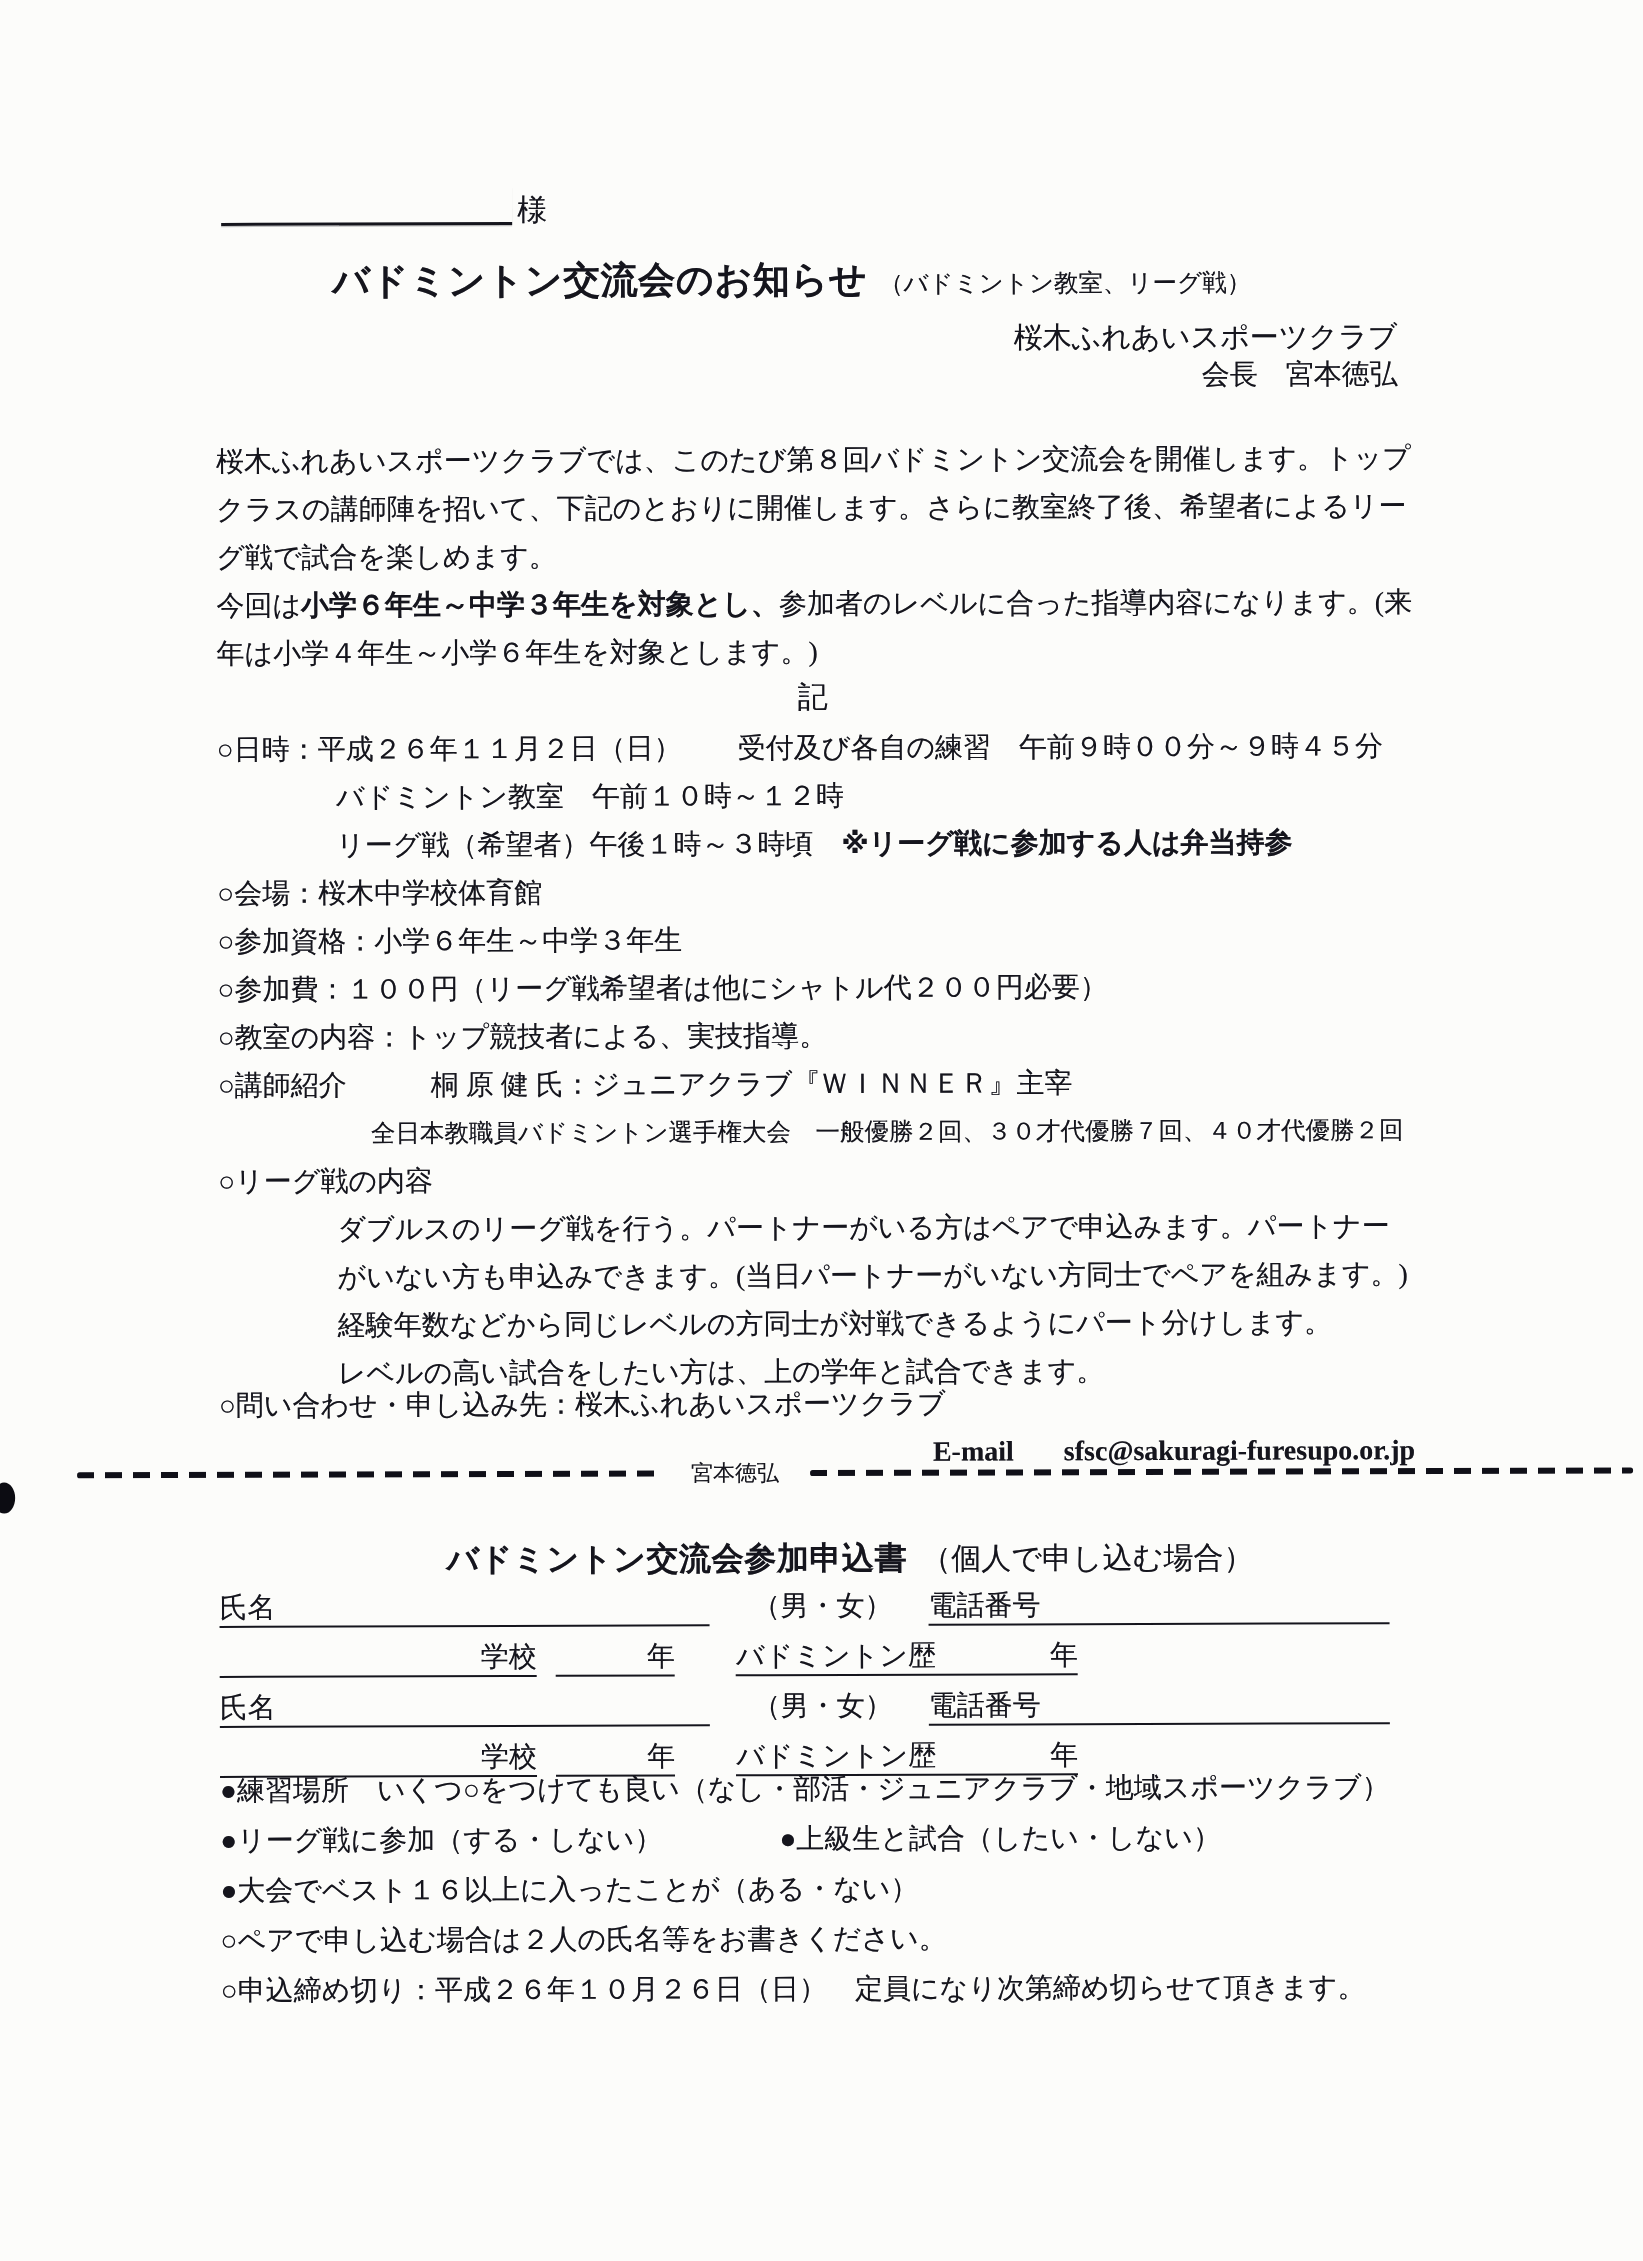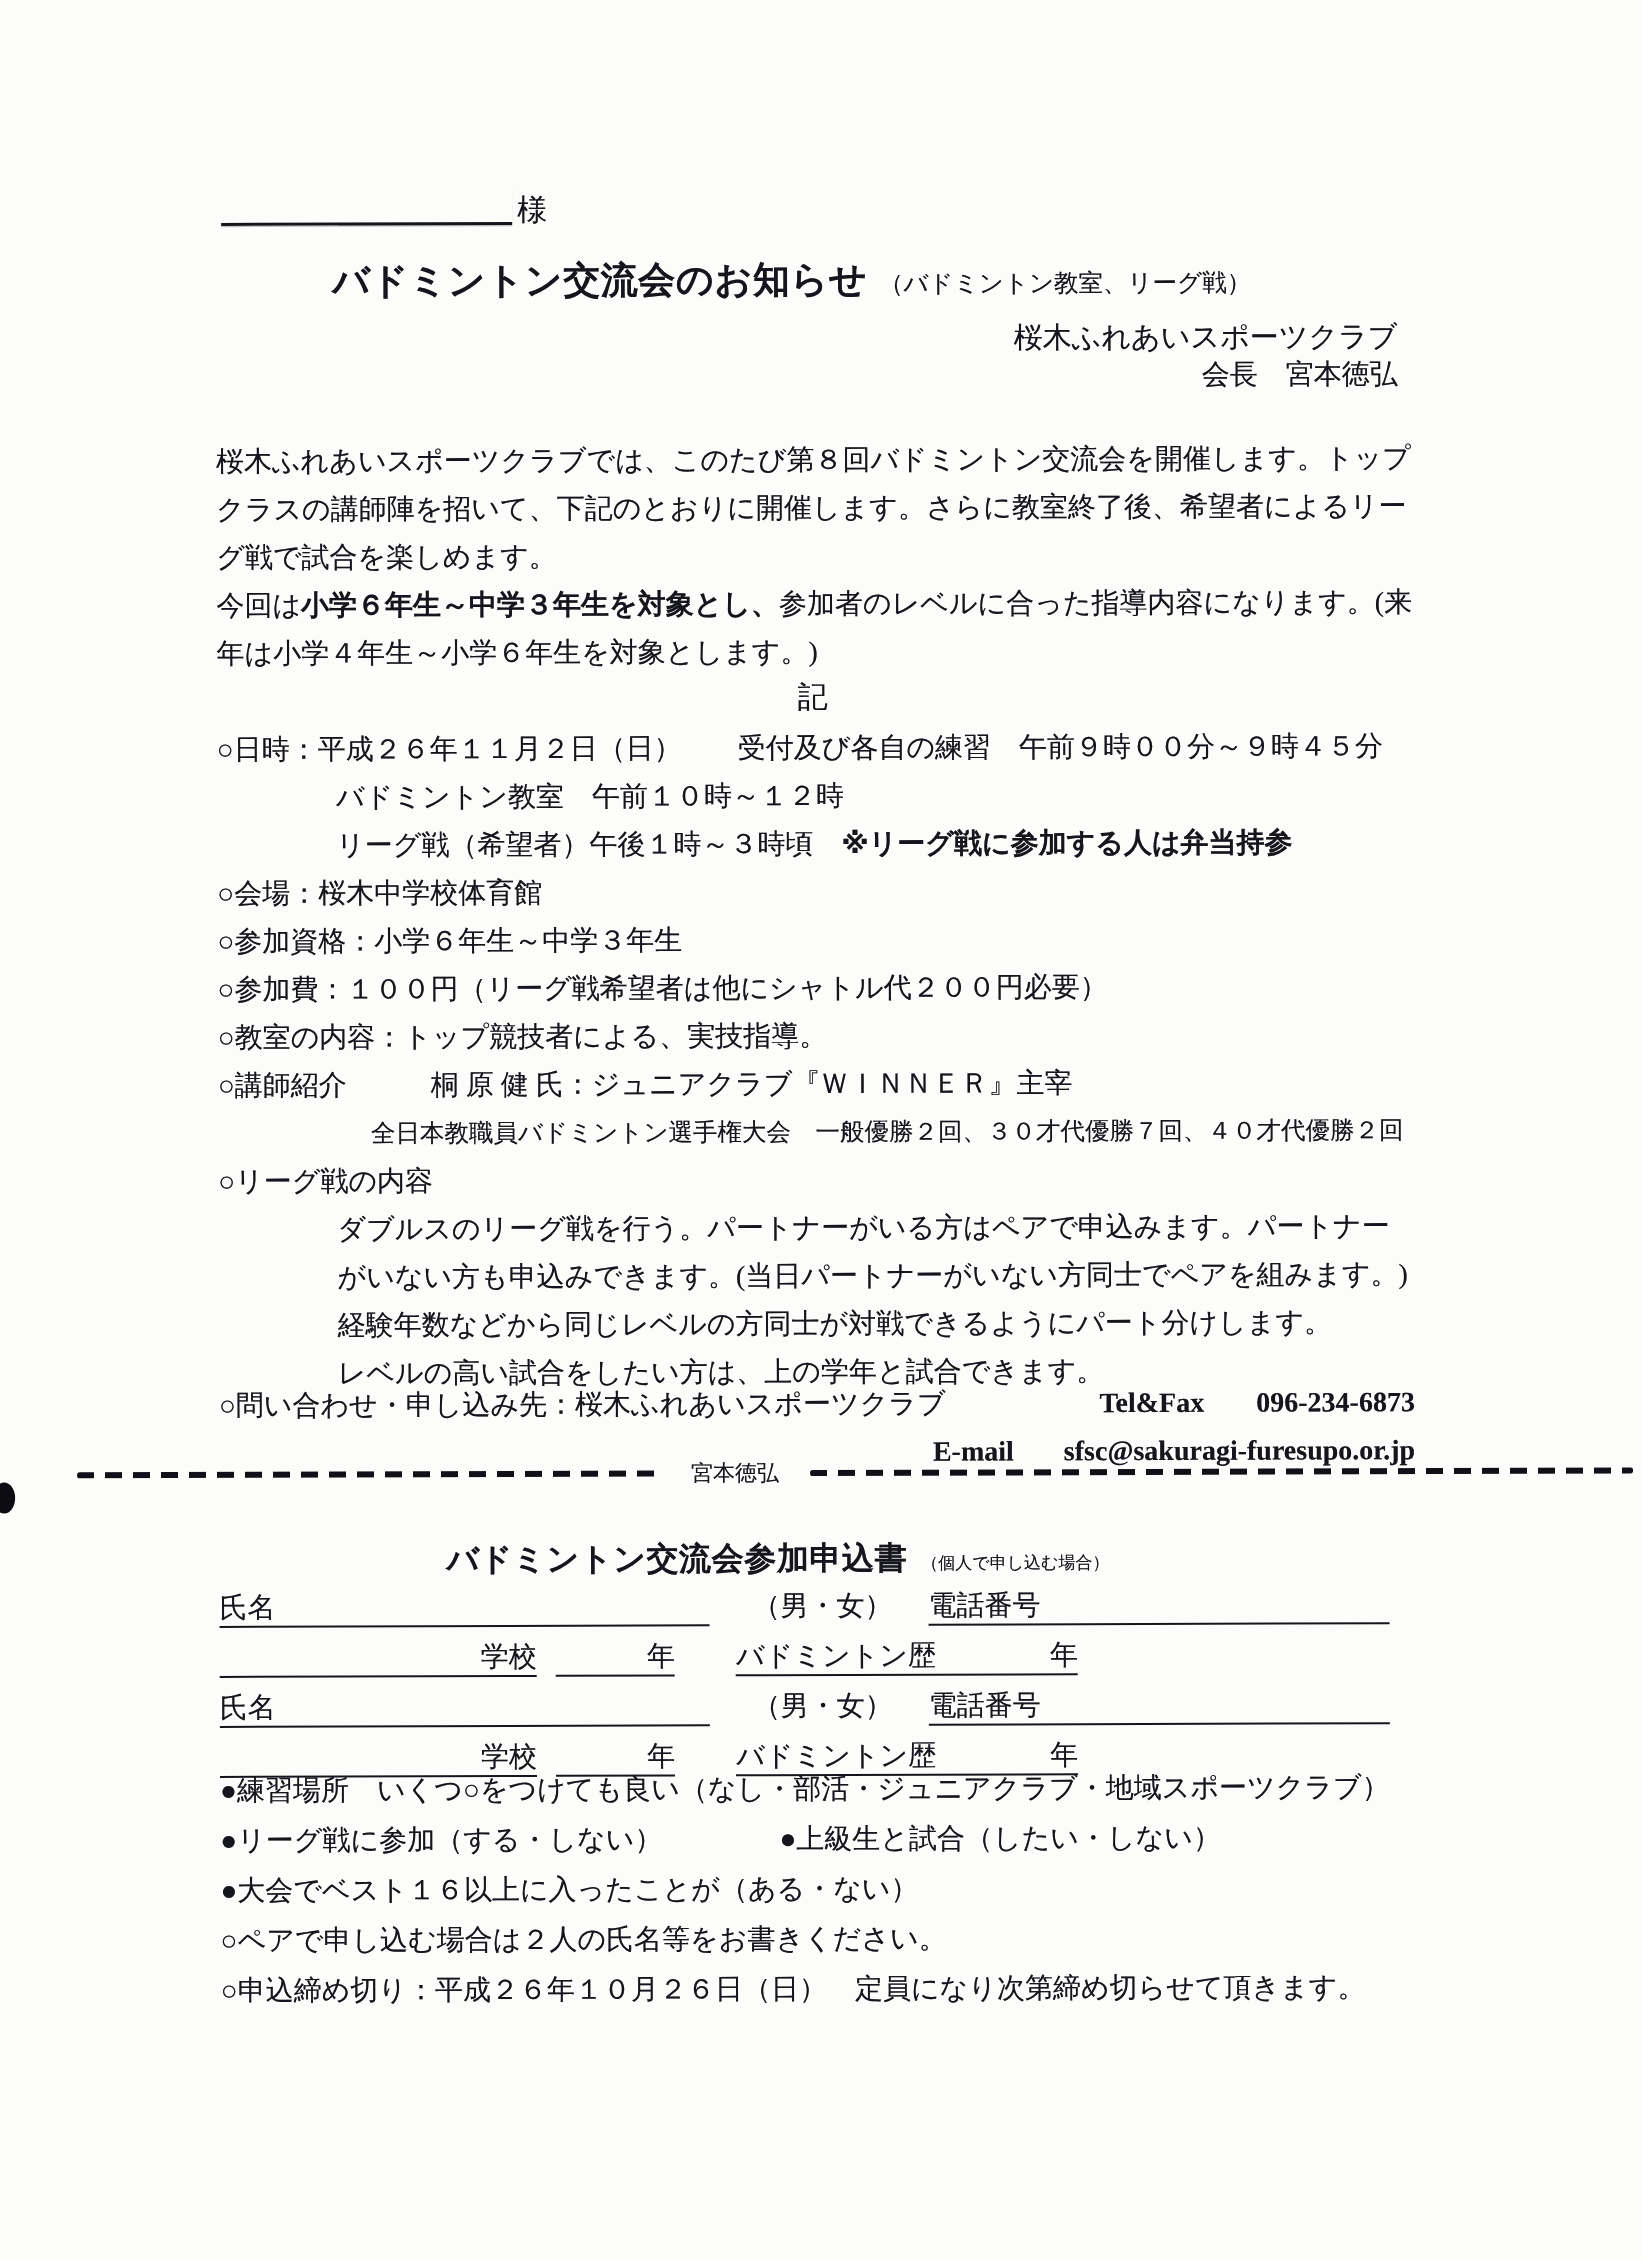--- a/index.html
+++ b/index.html
@@ -45,21 +45,21 @@
   .cut{left:76px;top:1462px;width:1556px;display:flex;align-items:center;font-size:22px;}
   .dash{height:5.2px;border-radius:2.6px;background:repeating-linear-gradient(90deg,#101018 0 17px,rgba(0,0,0,0) 17px 28px);}
   .dash-l{width:583px;}
   .dash-r{flex:1;}
   .cut-label{padding:0 31px;line-height:1;}
 
   
   .form{left:218px;top:1537px;width:1244px;font-size:28px;}
   .formtitle{height:50px;display:flex;align-items:baseline;padding-left:227px;}
   .ft-main{font-family:"Liberation Sans","DejaVu Sans",sans-serif;font-weight:700;font-size:32px;letter-spacing:0.6px;}
-  .ft-note{font-size:17px;margin-left:14px;}
+  .ft-note{font-size:30px;margin-left:14px;}
   .frow{display:flex;align-items:baseline;height:50px;line-height:37px;white-space:nowrap;}
   .ul{display:inline-flex;align-items:baseline;border-bottom:2.6px solid #15151d;}
   .sp{flex:1;}
   .w-name{width:490px;}
   .w-phone{width:461px;}
   .w-school{width:317px;justify-content:flex-end;}
   .w-grade{width:119px;justify-content:flex-end;}
   .w-career{width:342px;justify-content:space-between;}
   .g66{width:43px;}.g56{width:36px;}.g30{width:19.3px;}.g95{width:61px;}
 
@@ -112,25 +112,20 @@
       <div class="drow">○教室の内容：トップ競技者による、実技指導。</div>
       <div class="drow">○講師紹介　　　桐 原 健 氏：ジュニアクラブ『ＷＩＮＮＥＲ』主宰</div>
       <div class="drow ind2 small">全日本教職員バドミントン選手権大会　一般優勝２回、３０才代優勝７回、４０才代優勝２回</div>
       <div class="drow">○リーグ戦の内容</div>
       <div class="drow ind">ダブルスのリーグ戦を行う。パートナーがいる方はペアで申込みます。パートナー</div>
       <div class="drow ind">がいない方も申込みできます。(当日パートナーがいない方同士でペアを組みます。)</div>
       <div class="drow ind">経験年数などから同じレベルの方同士が対戦できるようにパート分けします。</div>
       <div class="drow ind">レベルの高い試合をしたい方は、上の学年と試合できます。</div>
       <div class="drow contactrow">
         <span>○問い合わせ・申し込み先：桜木ふれあいスポーツクラブ</span>
-        <span class="tfgroup">
-          <span class="tf">Tel&amp;Fax</span>
-          <span class="tfgap"></span>
-          <span class="tf">096-234-6873</span>
-        </span>
       </div>
       <div class="drow emailrow">
         <span class="tf">E-mail</span><span class="emgap"></span><span class="tf">sfsc@sakuragi-furesupo.or.jp</span>
       </div>
     </div>
 
     <div class="b cut">
       <span class="dash dash-l"></span>
       <span class="cut-label">宮本徳弘</span>
       <span class="dash dash-r"></span>

